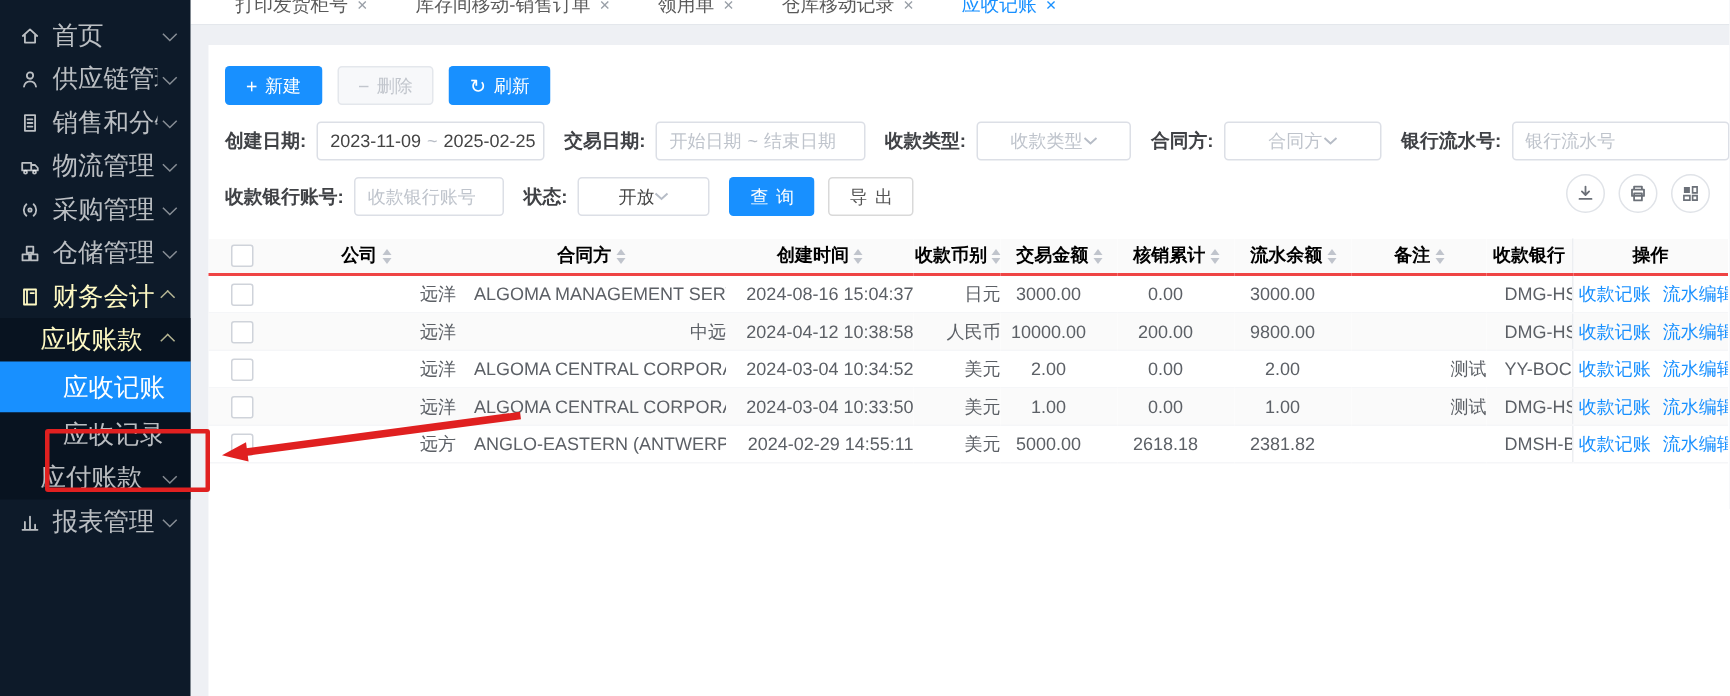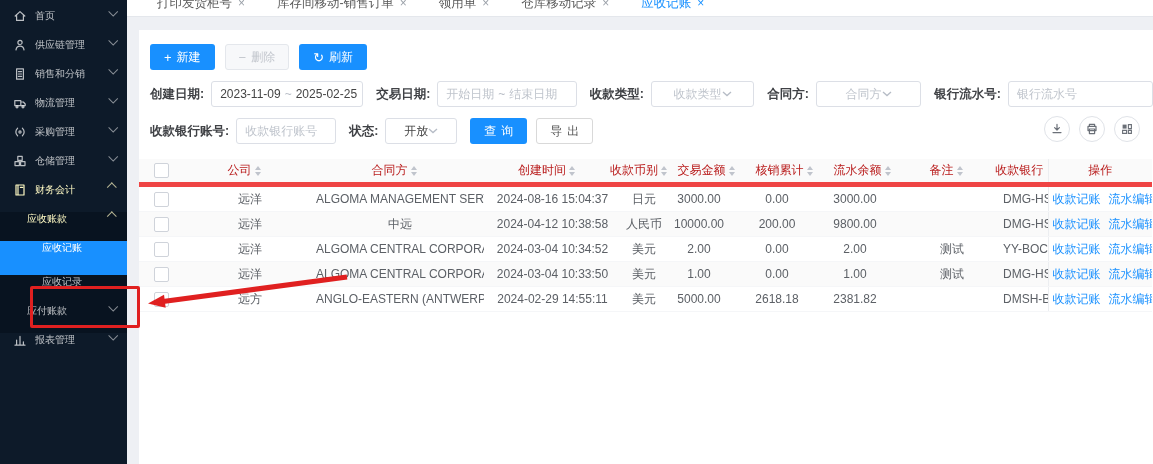--- a/index.html
+++ b/index.html
@@ -1,21 +1,21 @@
 <!DOCTYPE html>
 <html><head>
 <meta charset="utf-8">
 <style>
   html,body{margin:0;padding:0}
   body{width:1153px;height:464px;position:relative;overflow:hidden;
        font-family:"Liberation Sans","DejaVu Sans",sans-serif;background:#f0f2f5;font-size:12px;color:#333}
   
   .sidebar{position:absolute;left:0;top:0;width:127px;height:464px;background:#0d1a29;color:rgba(255,255,255,.72);
            padding-top:9px;box-sizing:border-box;z-index:2}
-  .s-item{display:flex;height:29px;padding:0 11px 0 13px;cursor:pointer;font-size:10px;white-space:nowrap}
+  .s-item{display:flex;align-items:center;height:29px;padding:0 11px 0 13px;cursor:pointer;font-size:17px;white-space:nowrap}
   .s-item .s-ico{width:14px;height:14px;margin-right:8px;flex:0 0 auto;display:flex;align-items:center}
   .s-item .s-label{flex:1;overflow:hidden}
   .s-item.lv1{padding-left:27px;background:#081320}
   .s-item.lv2{padding-left:42px;background:#081320}
   .s-item.open{color:#fef9c3}
   .s-item.sel{background:#1890ff;color:#fff;height:34px}
   .chev{width:6px;height:6px;border-right:1.3px solid currentColor;border-bottom:1.3px solid currentColor;
         opacity:.7;flex:0 0 auto;margin-left:4px}
   .chev.down{transform:rotate(45deg) translateY(-1px)}
   .chev.up{transform:rotate(-135deg) translateY(-1px)}
@@ -47,25 +47,25 @@
   .range{justify-content:flex-start}
   .range .sep{color:#b8bdc6;padding:0 4px}
   .select{justify-content:center}
   
   .circles{position:absolute;right:13px;top:86px;display:flex;gap:9px}
   .cbtn{width:26px;height:26px;border-radius:50%;border:1px solid #e0e3e8;display:flex;align-items:center;
         justify-content:center;color:#6b7078;cursor:pointer;background:#fff;box-sizing:border-box}
   
   .tblwrap{margin-top:15px;position:relative}
   table{border-collapse:collapse;table-layout:fixed;width:1013px;font-size:12px;color:#5c6066}
-  th{height:21px;background:#fafafa;font-weight:normal;color:#b91c1c;text-align:center;overflow:hidden;white-space:nowrap;
-     border-bottom:5px solid #ef4444}
+  th{height:21px;background:#fafafa;font-weight:bold;color:#000000;text-align:center;overflow:hidden;white-space:nowrap;
+     border-bottom:2px solid #ef4444}
   td{height:24px;overflow:hidden;white-space:nowrap;border-bottom:1px solid #f5f6f8;padding:0}
   tr.stripe td{background:#fafafa}
-  .al{text-align:center;padding-left:12px}
+  .al{text-align:right;padding-left:12px}
   .ar{text-align:center;padding-right:14px}
   .opcol{border-left:1px solid #eceef1;box-shadow:-4px 0 5px -3px rgba(0,0,0,.06);text-align:center}
   .oplink{color:#1890ff;cursor:pointer;padding:0 4px}
   .cb{display:inline-block;width:13px;height:13px;border:1px solid #cfd3da;border-radius:2px;background:#fff;vertical-align:middle;cursor:pointer}
   .caret{display:inline-flex;flex-direction:column;vertical-align:middle;margin-left:3px;line-height:0}
   .caret i{width:0;height:0;border-left:3.5px solid transparent;border-right:3.5px solid transparent;display:block}
   .caret .u{border-bottom:4px solid #c0c4cc;margin-bottom:2px}
   .caret .d{border-top:4px solid #c0c4cc}
   
   .red-rect{position:absolute;left:30px;top:286px;width:104px;height:36px;border:3px solid #e02020;border-radius:2px;z-index:9;pointer-events:none}
@@ -243,21 +243,21 @@
         <span class="ph">银行流水号</span>
       </div>
     </div>
 
     <div class="frow">
       <span class="flabel">收款银行账号:</span>
       <div class="ibox" style="width:100px">
         <span class="ph">收款银行账号</span>
       </div>
       <span class="flabel fgap">状态:</span>
-      <div class="ibox select" style="width:72px">
+      <div class="ibox select" style="width:88px">
         <span>开放</span>
         <svg class="icon" width="10" height="6" viewBox="0 0 10 6">
             <path d="M1 1l4 3.6L9 1" stroke="#b6bcc6" fill="none" stroke-width="1.3"></path>
           </svg>
       </div>
       <button class="btn primary spaced fgap">查询</button>
       <button class="btn plain spaced" style="margin-left:9px">导出</button>
     </div>
 
     <div class="circles">

